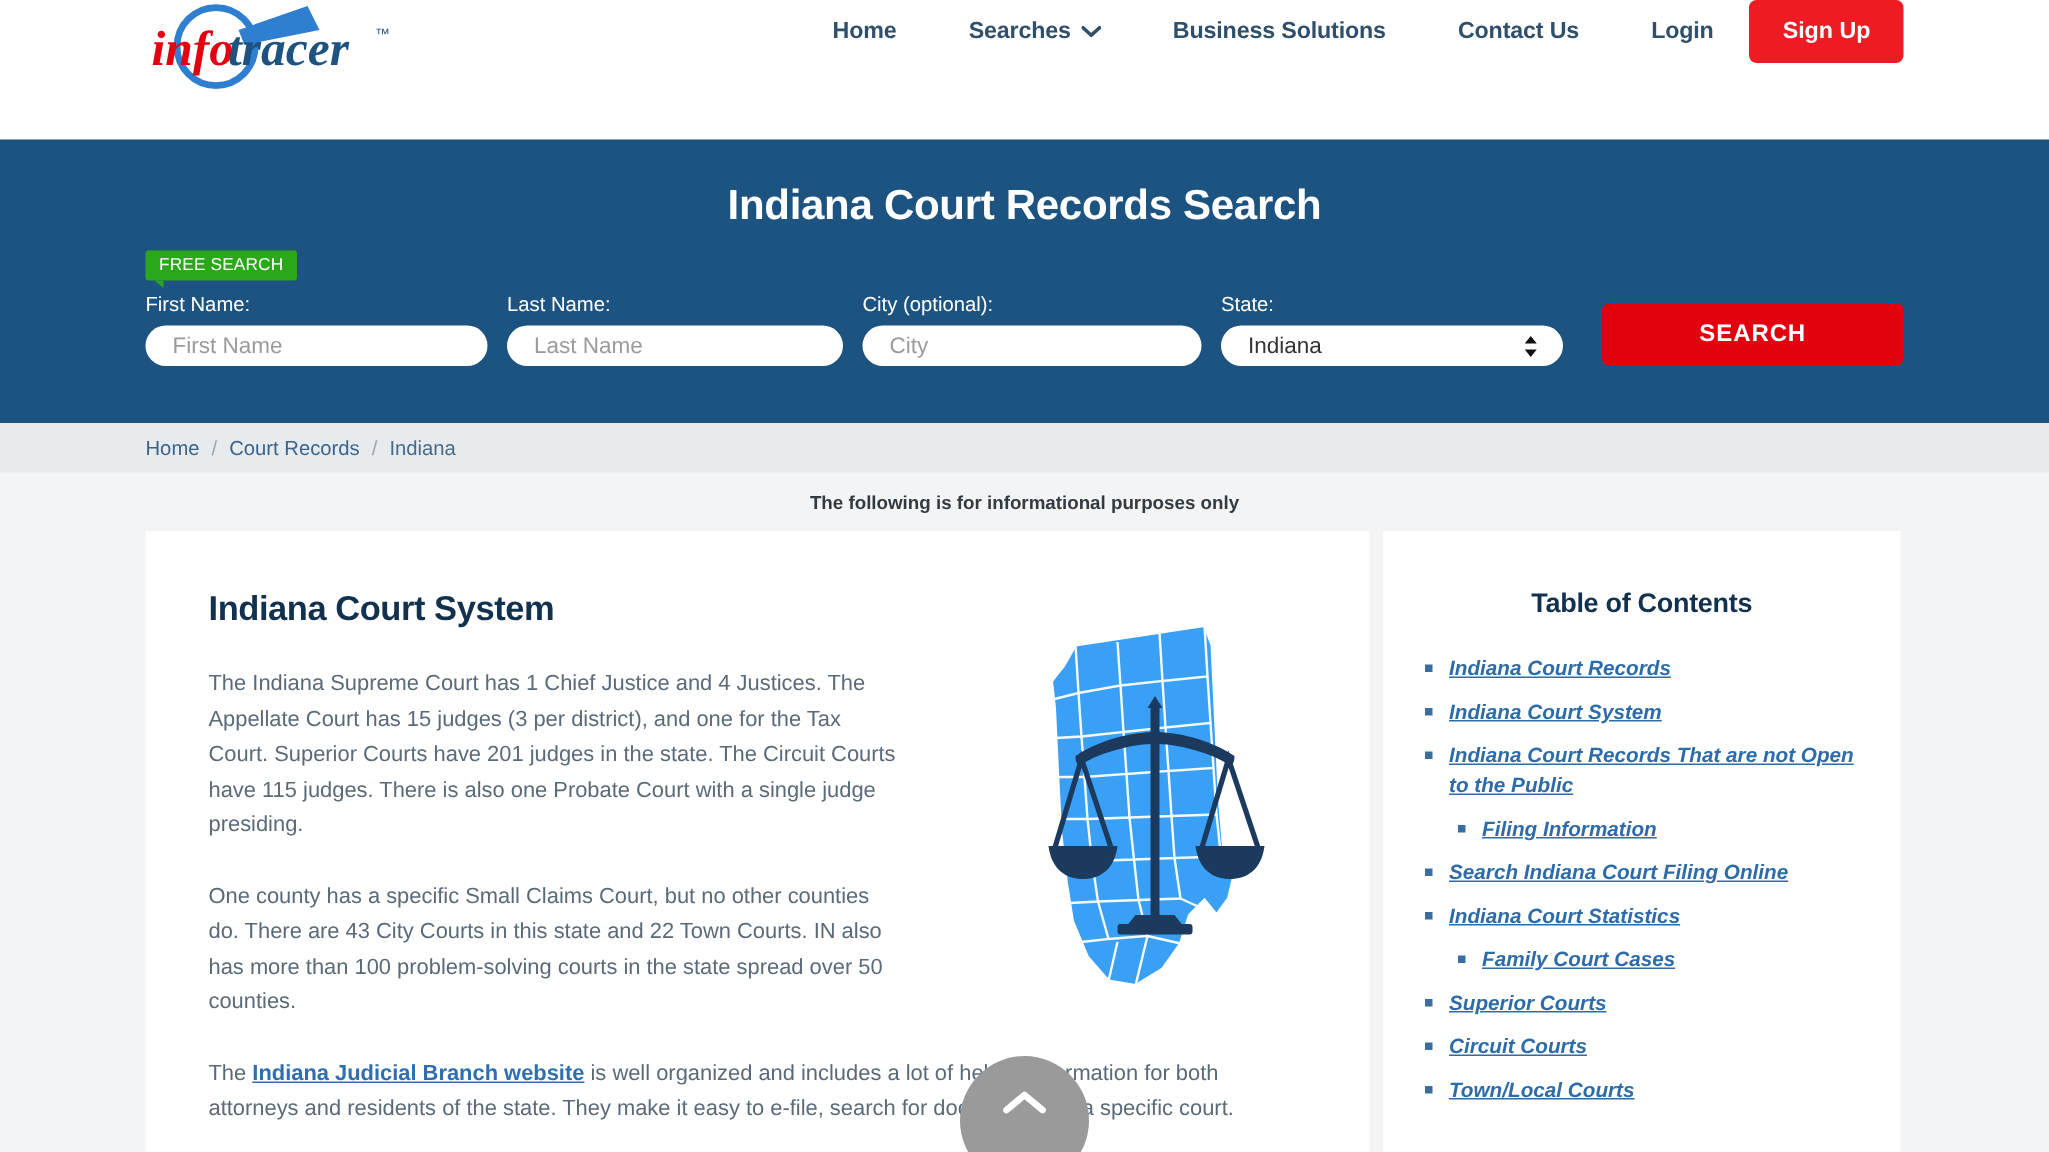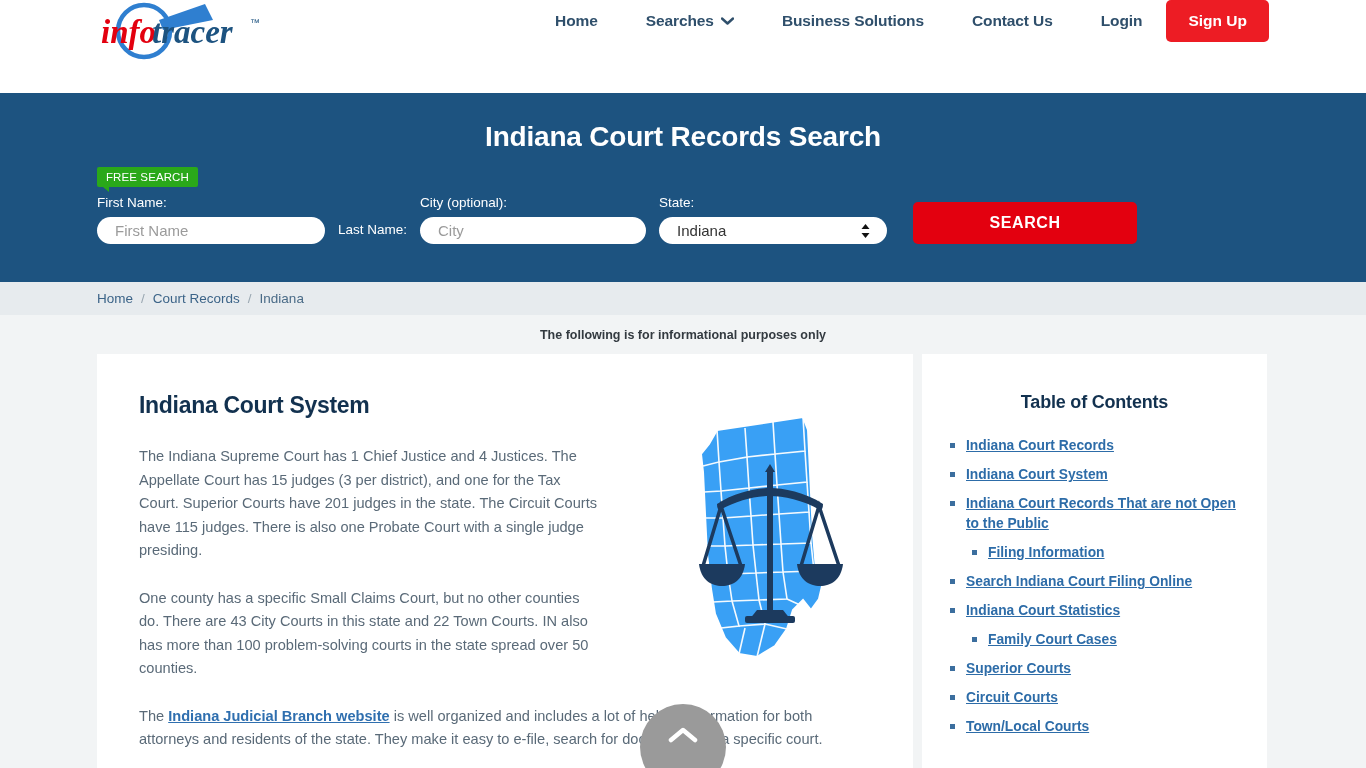--- a/index.html
+++ b/index.html
@@ -237,21 +237,21 @@
 
   
   .toc-h2 {
     font-size: 18px;
     color: #12314f;
     font-weight: 700;
     margin-bottom: 23px;
     letter-spacing: -0.2px;
     text-align: center;
   }
-  .toc-list { list-style: none; }
+  .toc-list { list-style: none; font-style: italic; }
   .toc-li {
     display: flex;
     align-items: flex-start;
     margin-bottom: 9px;
   }
   .toc-li.sub { padding-left: 22px; }
   .toc-bullet {
     width: 5px; height: 5px;
     background: #3b6e9e;
     margin-top: 7px;
@@ -332,20 +332,21 @@
     <div class="free-badge">FREE SEARCH</div>
 
     <form class="fields-row">
       <div class="field-col">
         <label class="field-label">First Name:</label>
         <input class="txt-input w-first" type="text" placeholder="First Name" style="">
       </div>
 
       <div class="field-col">
         <label class="field-label">Last Name:</label>
+        <input class="txt-input w-last" type="text" placeholder="Last Name" style="">
       </div>
 
       <div class="field-col">
         <label class="field-label">City (optional):</label>
         <input class="txt-input w-city" type="text" placeholder="City" style="">
       </div>
 
       <div class="field-col">
         <label class="field-label">State:</label>
         <div class="sel-wrap">

